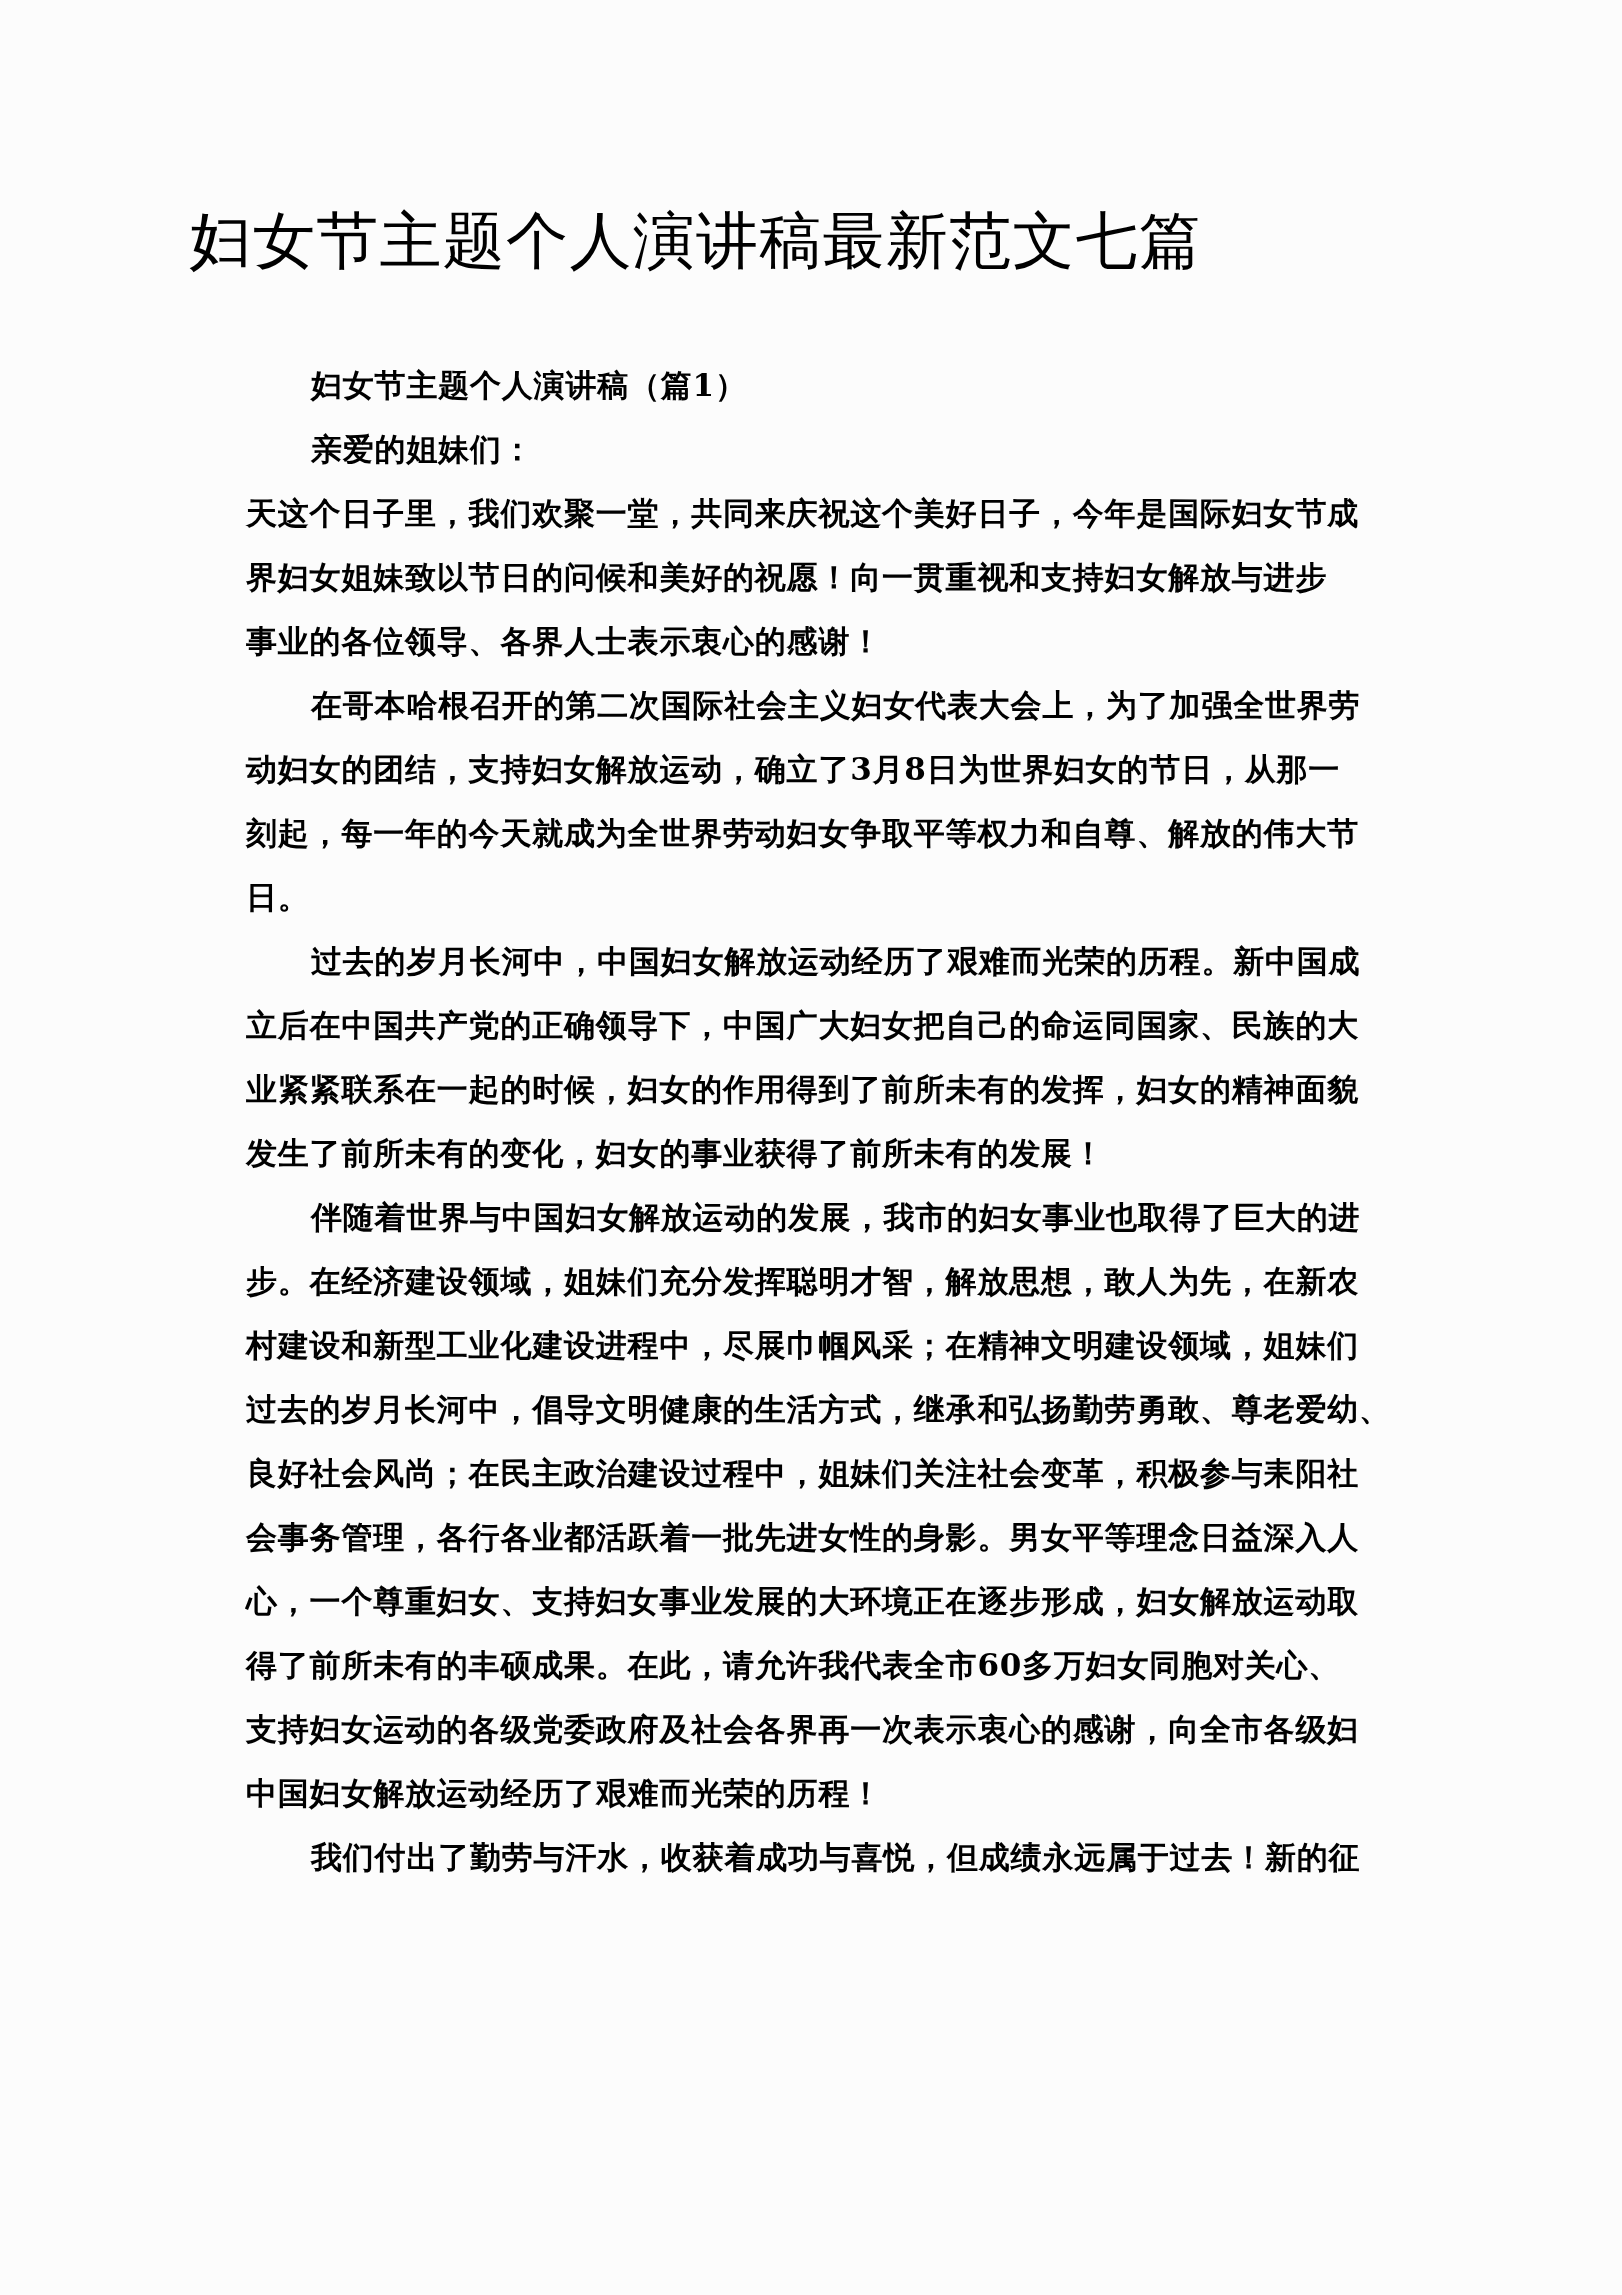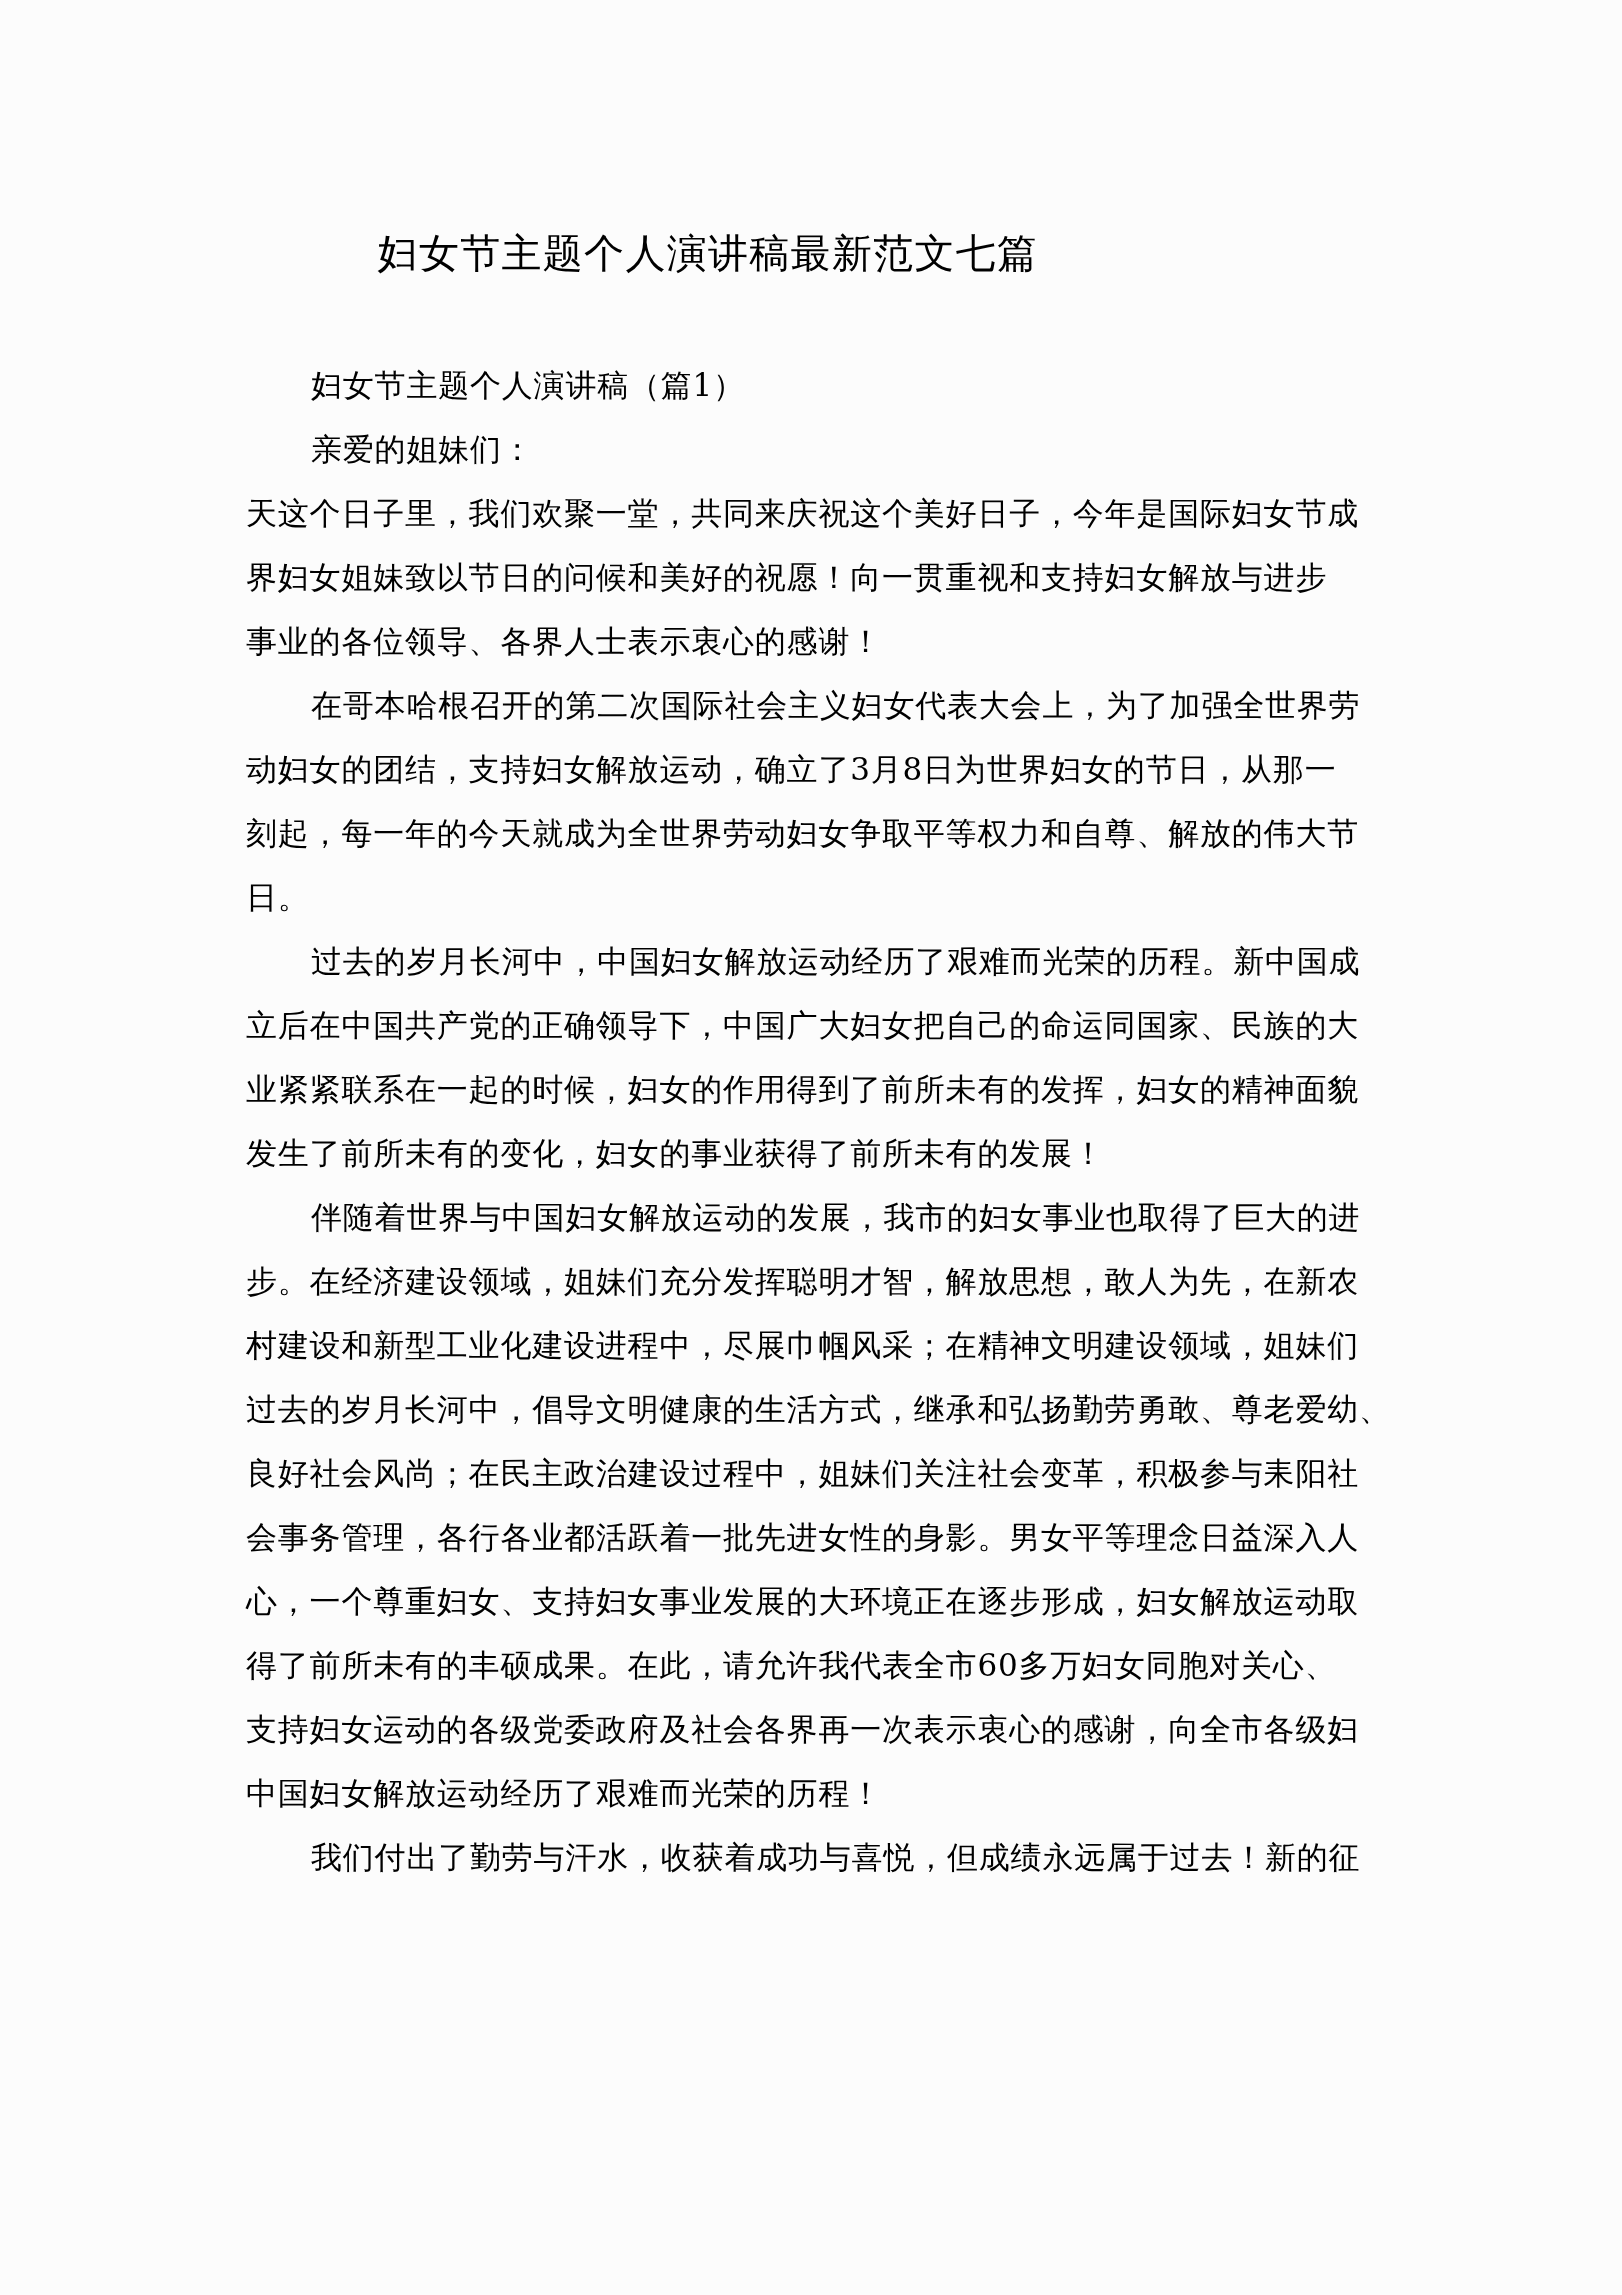--- a/index.html
+++ b/index.html
@@ -22,40 +22,41 @@
       width: 1623px;
       height: 2295px;
       background: #fcfcfc;
     }
     .title {
       position: absolute;
       left: 0;
       top: 191px;
       width: 1384px;
       text-align: center;
-      font-size: 40px;
+      font-size: 62px;
       line-height: 92px;
       letter-spacing: 1.3px;
       white-space: nowrap;
-      margin: 16px;
+      margin: 4px;
       font-weight: normal;
     }
     .body {
       position: absolute;
       left: 246px;
       top: 353px;
       width: 1132px;
     }
     .line {
       display: block;
       height: 64px;
       line-height: 64px;
       font-size: 31px;
       white-space: nowrap;
       letter-spacing: 0.8px;
+      font-weight: bold;
     }
     .indent {
       padding-left: 65px;
     }
     .para {
       margin: 0;
     }
   </style>
 </head>
 <body>

